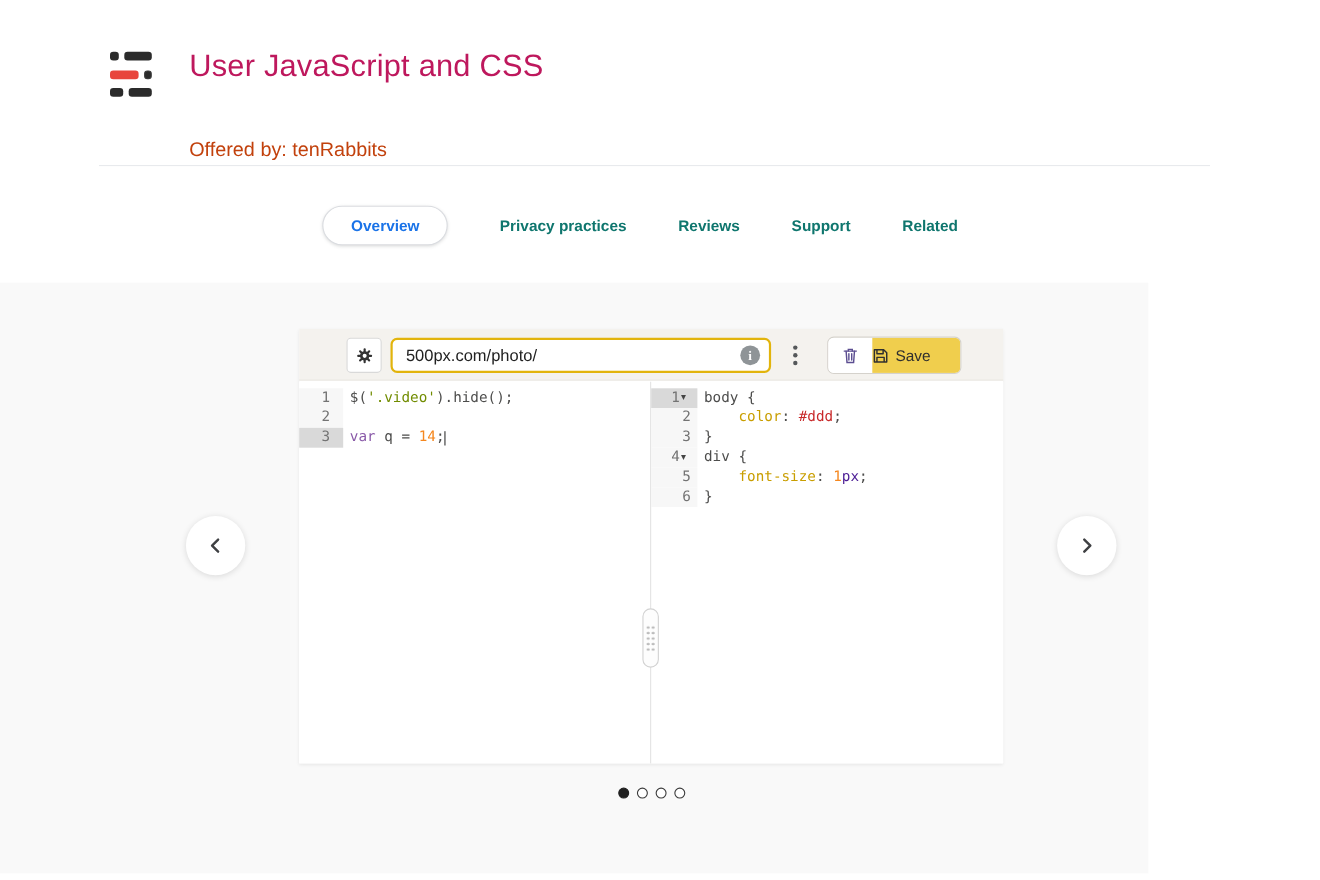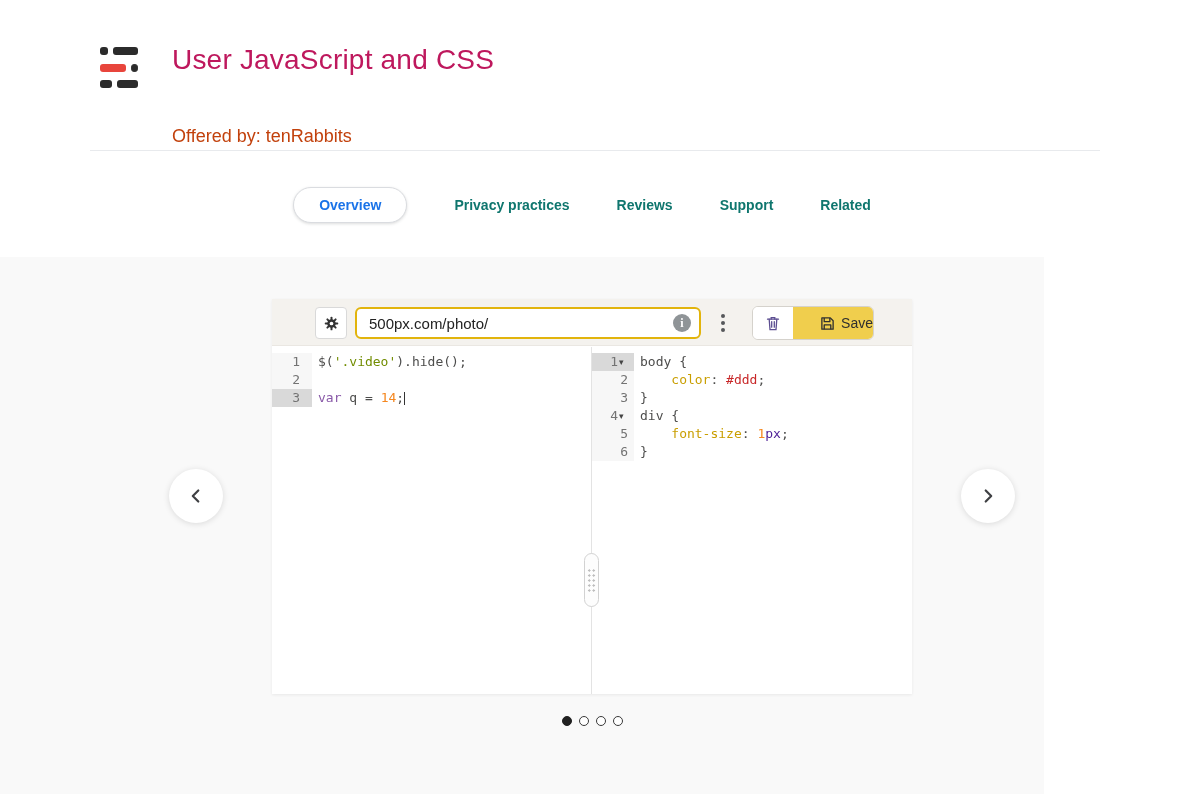--- a/index.html
+++ b/index.html
@@ -32,21 +32,21 @@
   .shot-card { position:absolute; left:272px; top:42px; width:640px; height:395px; background:#fff; box-shadow:0 1px 3px rgba(0,0,0,.07); }
   .shot-toolbar { position:absolute; left:0; top:0; width:640px; height:47px; background:#f4f2ee; border-bottom:1px solid #eae7e2; }
   .gear-btn { position:absolute; left:43px; top:8px; width:32px; height:32px; background:#fff; border:1px solid #d9d9d9; border-radius:4px; display:flex; align-items:center; justify-content:center; cursor:pointer; }
   .url-wrap { position:absolute; left:83px; top:8px; width:346px; height:32px; }
   .url-input { width:100%; height:100%; border:2px solid #e2b40c; border-radius:6px; background:#fff; padding:0 36px 0 12px; font-size:15px; color:#222; font-family:"Liberation Sans", sans-serif; outline:none; }
   .info-icon { position:absolute; right:10px; top:7px; width:18px; height:18px; border-radius:50%; background:#8f9497; color:#fff; font-size:12px; font-weight:bold; display:flex; align-items:center; justify-content:center; font-family:"Liberation Serif", serif; }
   .kebab-btn { position:absolute; left:443px; top:11px; width:16px; height:26px; display:flex; flex-direction:column; align-items:center; justify-content:center; gap:3px; cursor:pointer; }
   .kebab-btn i { width:4px; height:4px; border-radius:50%; background:#55585a; }
   .action-group { position:absolute; left:480px; top:7px; height:34px; display:flex; border:1px solid #d5d2cc; border-radius:6px; overflow:hidden; background:#fff; }
   .trash-btn { width:40px; display:flex; align-items:center; justify-content:center; background:#fff; cursor:pointer; }
-  .save-btn { width:80px; display:flex; align-items:center; justify-content:flex-end; gap:6px; background:#f0ce4d; cursor:pointer; font-size:14px; color:#2f2f2f; }
+  .save-btn { width:80px; display:flex; align-items:center; justify-content:flex-start; gap:6px; background:#f0ce4d; cursor:pointer; font-size:14px; color:#2f2f2f; }
 
   
   .editors { position:absolute; left:0; top:48px; width:640px; height:347px; background:#fff; font-family:"DejaVu Sans Mono","Liberation Mono", monospace; font-size:13px; }
   .editor-row { display:flex; height:18px; line-height:18px; }
   .js-pane { position:absolute; left:0; top:0; width:318px; height:347px; padding-top:6px; }
   .css-pane { position:absolute; left:320px; top:0; width:320px; height:347px; padding-top:6px; }
   .gutter-cell { flex:0 0 auto; text-align:right; color:#737373; background:#f7f7f7; }
   .js-pane .gutter-cell { width:40px; padding-right:12px; }
   .css-pane .gutter-cell { width:42px; padding-right:6px; display:flex; justify-content:flex-end; gap:1px; }
   .gutter-cell.active { background:#d9d9d9; }

